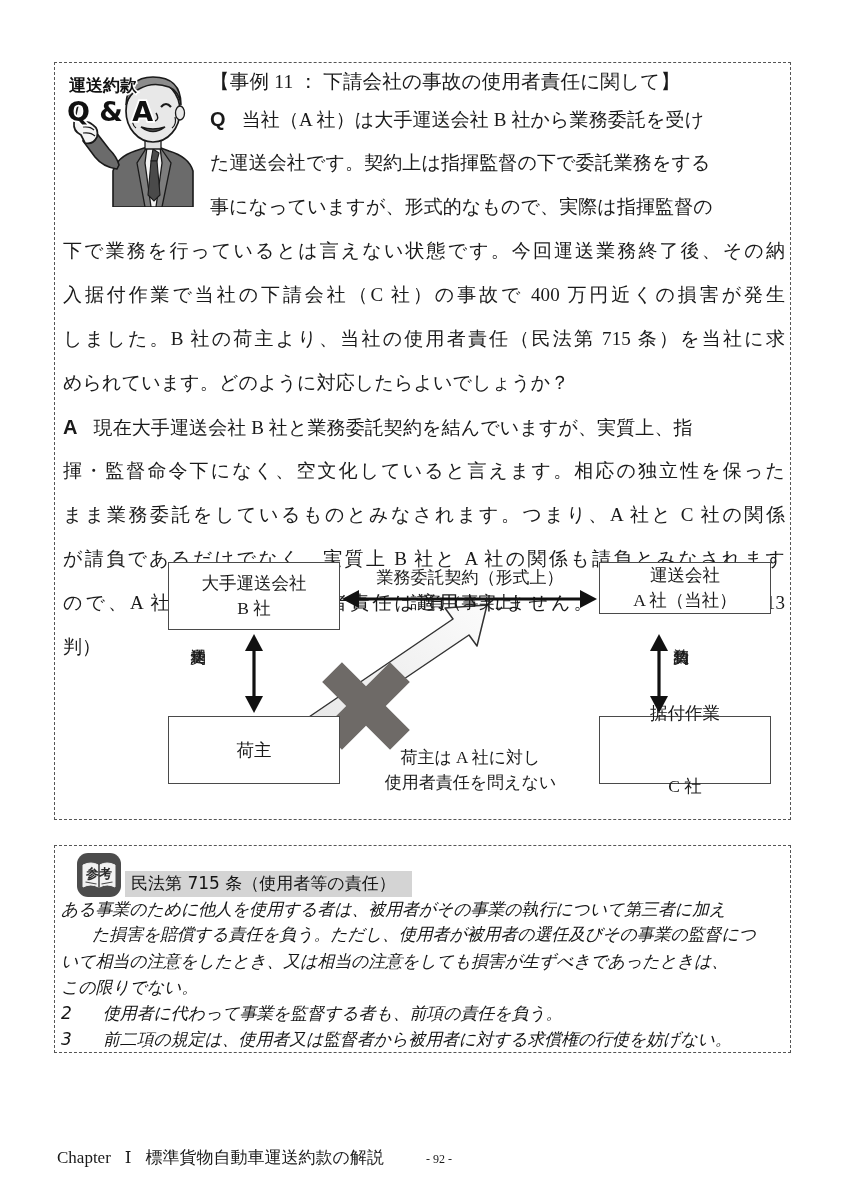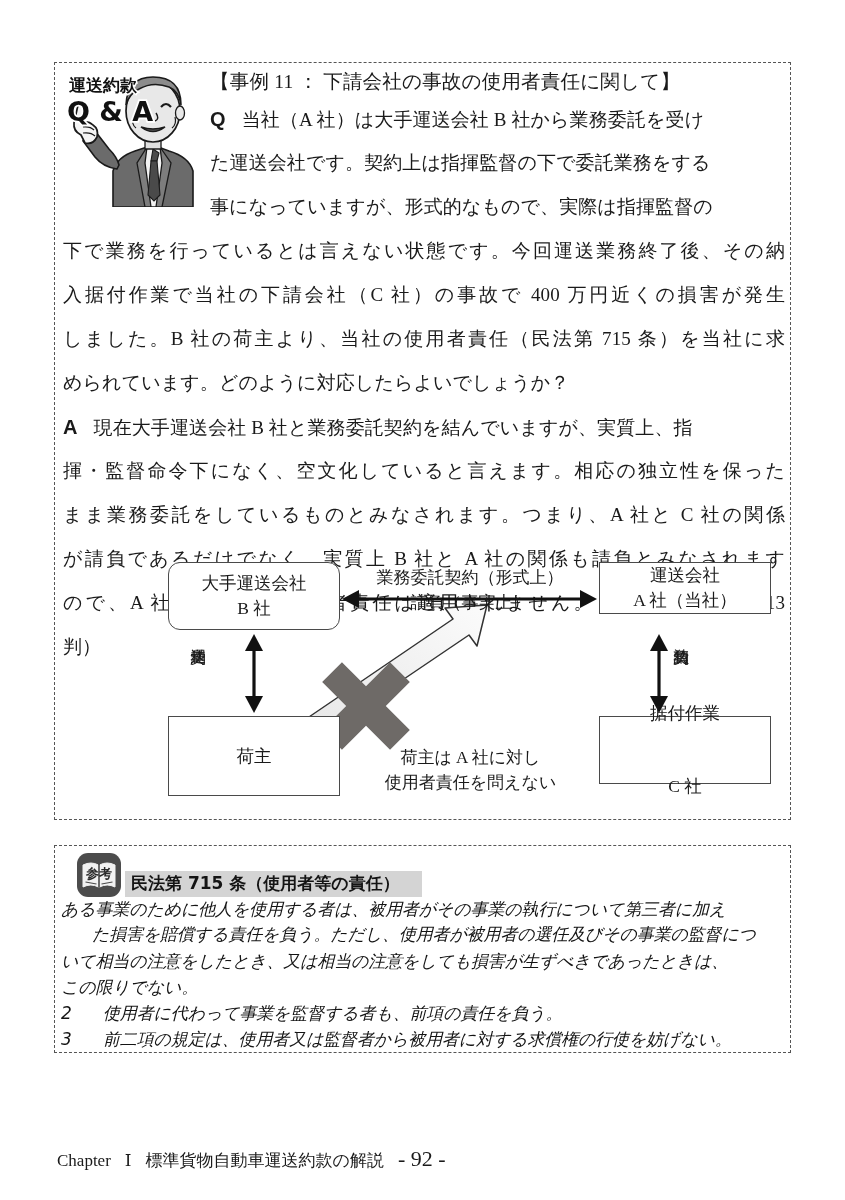--- a/index.html
+++ b/index.html
@@ -98,23 +98,23 @@
     background: #fff;
     display: flex;
     flex-direction: column;
     align-items: center;
     justify-content: center;
     font-size: 17.5px;
     line-height: 1.42;
     text-align: center;
     color: #1a1a1a;
   }
-  #box-b { left: 105px;  top: 4px;   width: 172px; height: 68px; border-radius: 12px; }
+  #box-b { left: 105px;  top: 4px;   width: 172px; height: 68px; }
   #box-a { left: 536px;  top: 4px;   width: 172px; height: 52px; }
-  #box-nushi { left: 105px; top: 158px; width: 172px; height: 80px; }
+  #box-nushi { left: 105px; top: 158px; width: 172px; height: 68px; }
   #box-c { left: 536px;  top: 158px; width: 172px; height: 68px; gap: 48px; }
 
   .vert-label {
     position: absolute;
     writing-mode: vertical-rl;
     font-size: 15.5px;
     line-height: 1.05;
     letter-spacing: 0.5px;
     color: #1a1a1a;
     white-space: nowrap;
@@ -159,25 +159,24 @@
     border-radius: 11px;
     background: #4c4c4c;
     position: relative;
     flex: none;
   }
   #ref-title {
     margin-left: 4px;
     background: #d4d4d4;
     font-family: "DejaVu Sans", "Liberation Sans", sans-serif;
     font-size: 17px;
-    padding: 1px 22px 2px 6px;
+    padding: 1px 16px 2px 6px;
     line-height: 1.35;
     white-space: nowrap;
     color: #141414;
-    font-weight: bold;
   }
   .ref-line {
     position: absolute;
     left: 6px;
     width: 724px;
     font-family: "DejaVu Sans", "Liberation Sans", sans-serif;
     font-size: 17px;
     letter-spacing: -0.15px;
     color: #141414;
     white-space: nowrap;
@@ -189,21 +188,21 @@
   
   #footer {
     position: absolute;
     left: 57px;
     top: 1146px;
     font-size: 17px;
     color: #1a1a1a;
     white-space: nowrap;
   }
   #footer .sp { display: inline-block; width: 14px; }
-  #footer .pg { font-size: 22px; }
+  #footer .pg { font-size: 12px; margin-left: 28px; }
 </style>
 </head>
 <body>
 
 <div id="main-panel">
 
   <svg id="mascot" viewBox="0 0 152 142">
     <g>
 
       <path d="M52 142 L52 106 Q56 92 74 86 L92 80 L108 86 Q128 92 132 106 L132 142 Z" fill="#6b6b6b" stroke="#1a1a1a" stroke-width="1.6"></path>

